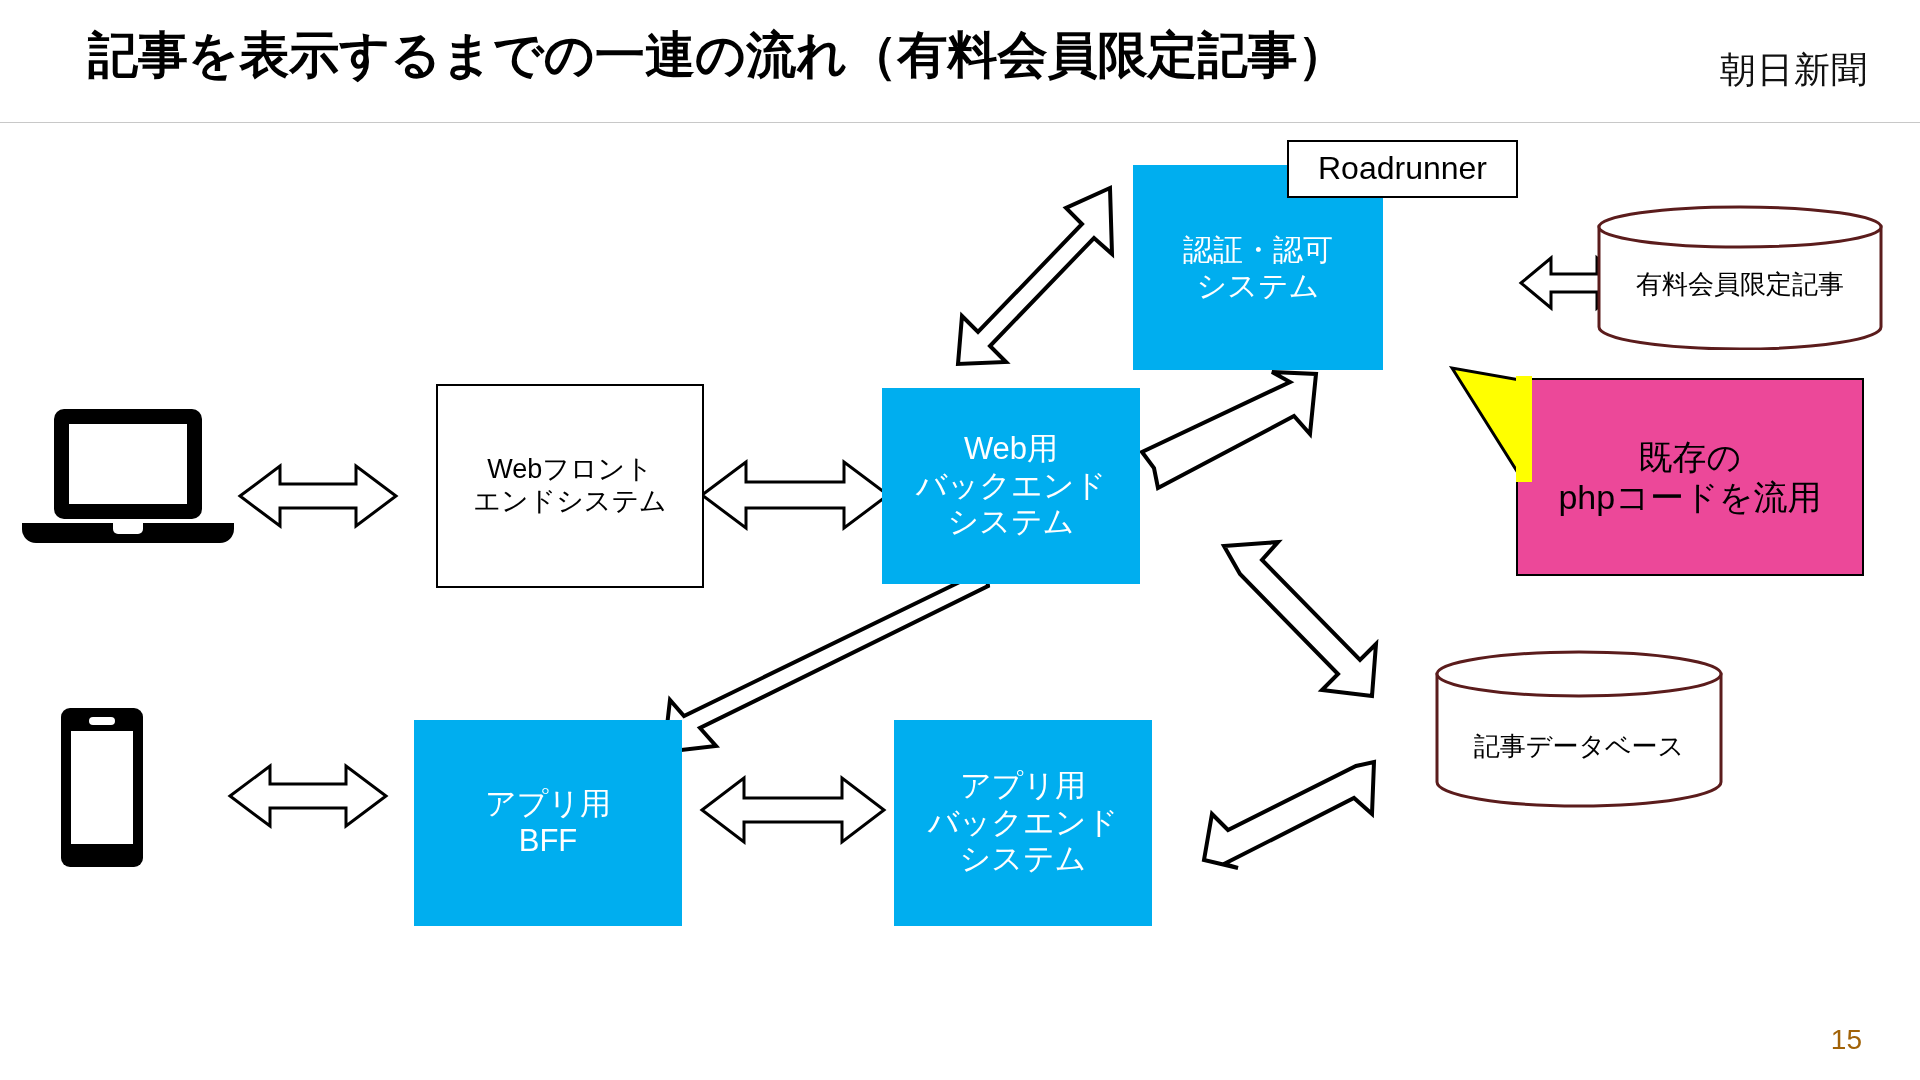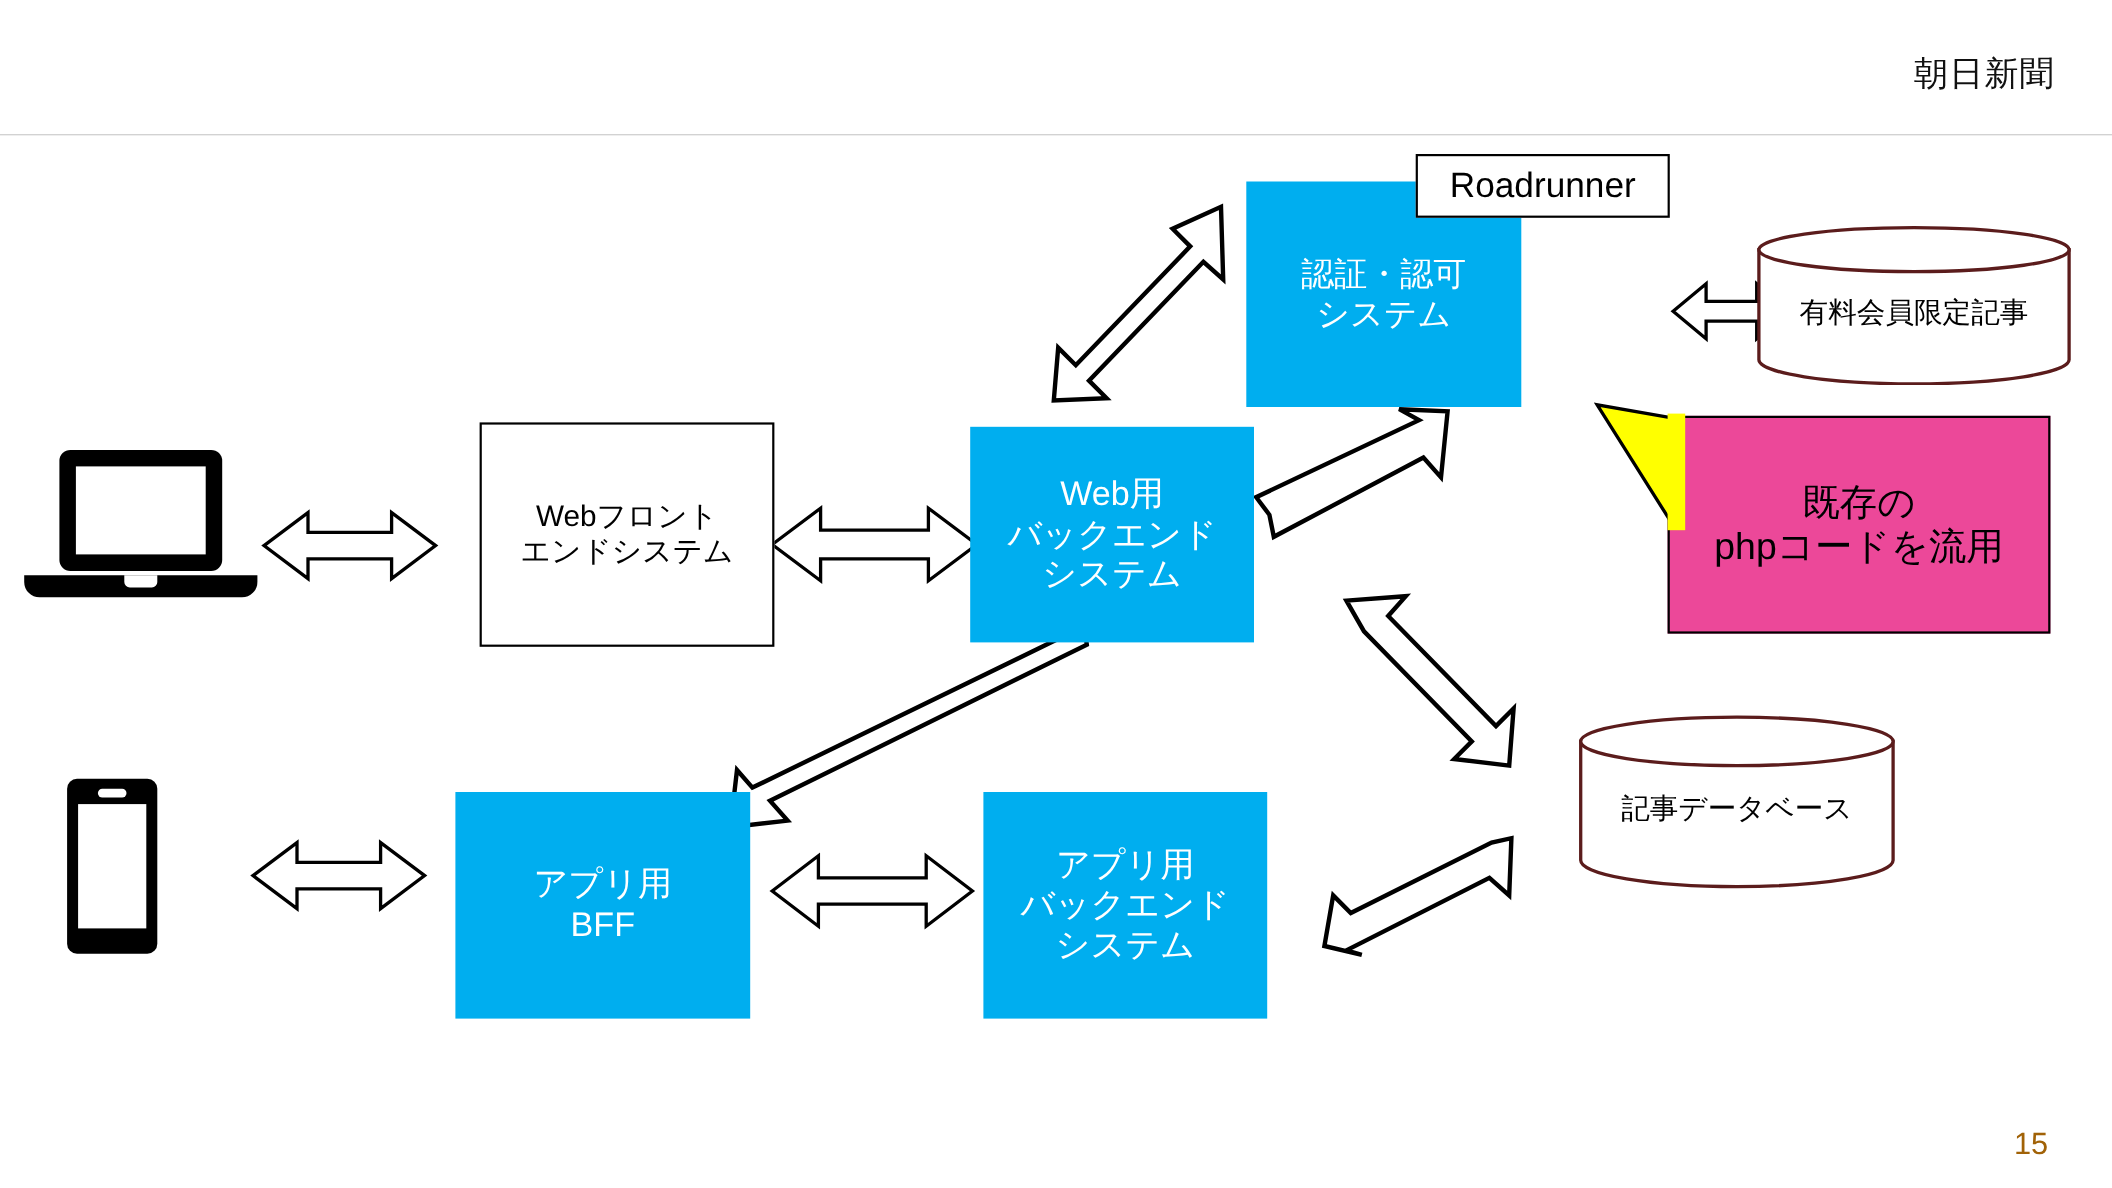--- a/index.html
+++ b/index.html
@@ -27,21 +27,21 @@
     font-size: 50px;
     font-weight: bold;
     letter-spacing: 0px;
     color: #000000;
     white-space: nowrap;
   }
   .brand {
     position: absolute;
     right: 52px;
     top: 46px;
-    font-size: 31px;
+    font-size: 36px;
     color: #111111;
     white-space: nowrap;
     font-family: "DejaVu Serif", "Liberation Serif", serif;
     letter-spacing: 1px;
   }
   .header-rule {
     position: absolute;
     left: 0;
     top: 122px;
     width: 1920px;
@@ -111,20 +111,21 @@
 
   .z-high { z-index: 40; }
   .z-mid  { z-index: 25; }
   .z-low  { z-index: 10; }
 </style>
 </head>
 <body>
 
 <div id="slide">
 
+  <div class="title">記事を表示するまでの一連の流れ（有料会員限定記事）</div>
   <div class="brand">朝日新聞</div>
   <div class="header-rule"></div>
 
   <div class="device" style="left:18px; top:405px;">
     <svg width="220" height="140" viewBox="0 0 220 140">
       <rect x="36" y="4" width="148" height="110" rx="10" ry="10" fill="#000000"></rect>
       <rect x="51" y="19" width="118" height="80" fill="#ffffff"></rect>
       <path d="M4 118 H216 a0 0 0 0 1 0 0 v6 a14 14 0 0 1 -14 14 H18 A14 14 0 0 1 4 124 Z" fill="#000000"></path>
       <path d="M95 118 h30 v6 a5 5 0 0 1 -5 5 h-20 a5 5 0 0 1 -5 -5 Z" fill="#ffffff"></path>
     </svg>
@@ -248,18 +249,18 @@
     <svg width="180" height="110" viewBox="0 0 180 110">
       <polygon points="172,2 170,54 152,38 22,104 36,108 2,100 10,54 26,70 154,6" fill="#ffffff" stroke="#000000" stroke-width="4" stroke-linejoin="miter"></polygon>
     </svg>
   </div>
 
   <div class="cyl z-low" style="left:1434px; top:650px;">
     <svg width="290" height="160" viewBox="0 0 290 160">
       <path d="M3 24 L3 132 A142 24 0 0 0 287 132 L287 24 Z" fill="#ffffff" stroke="#5B1C1C" stroke-width="3"></path>
       <ellipse cx="145" cy="24" rx="142" ry="22" fill="#ffffff" stroke="#5B1C1C" stroke-width="3"></ellipse>
     </svg>
-    <div class="cyl-label" style="top:68px; font-size:26px;">記事データベース</div>
+    <div class="cyl-label" style="top:79px; font-size:26px;">記事データベース</div>
   </div>
 
   <div class="pagenum">15</div>
 
 </div>
 
 </body></html>

